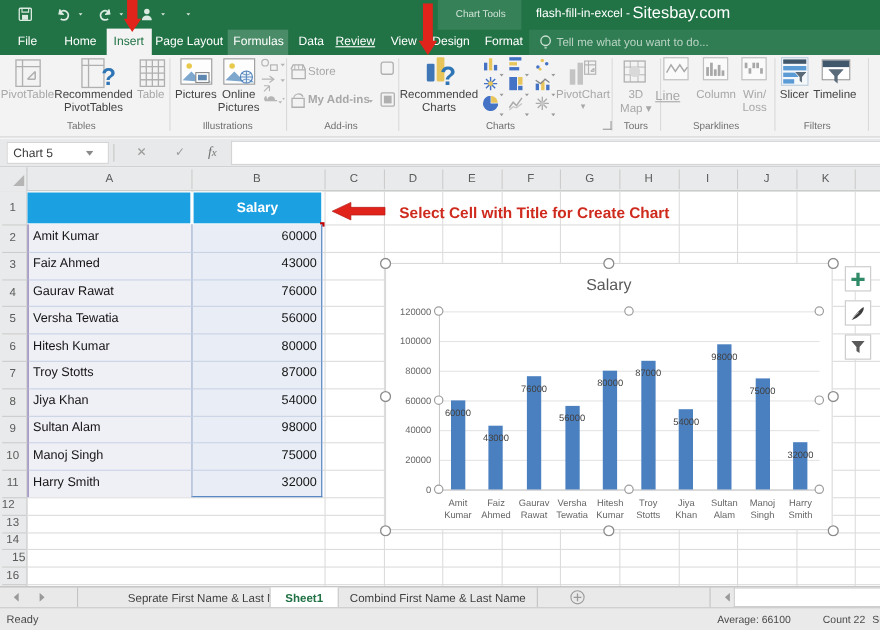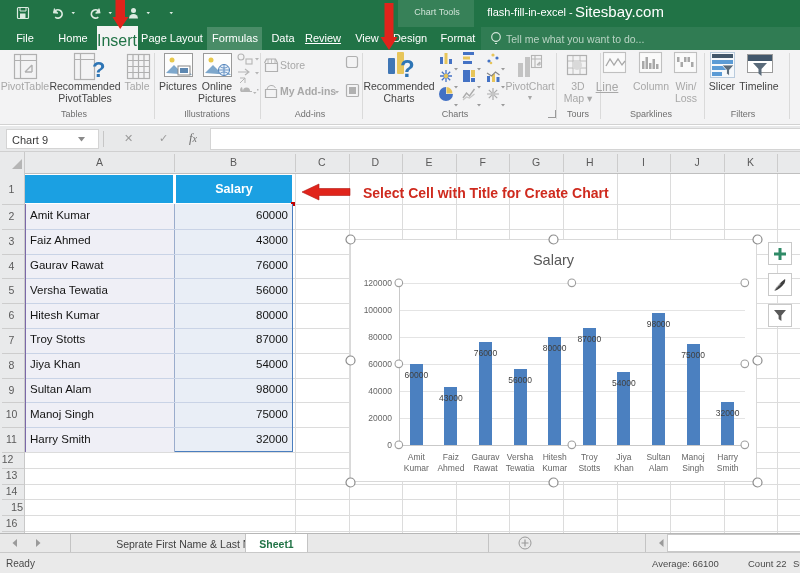--- a/index.html
+++ b/index.html
@@ -32,21 +32,21 @@
 <path d="M169.5 12 l3.5 0 l-1.75 2.2 z"></path>
 </g>
 </svg>
 <div class="ab" style="left:404px;top:7px;width:66px;font-size:9px;color:#cfe3d7;text-align:center;">Chart Tools</div>
 <div class="ab" style="left:470px;top:6px;width:120px;font-size:11px;color:#fff;text-align:center;">flash-fill-in-excel -</div>
 <div class="ab" style="left:575px;top:3px;width:90px;font-size:15px;color:#fff;">Sitesbay.com</div>
 <div class="ab" style="left:97px;top:26px;width:41px;height:24px;background:#f3f3f3;"></div>
 <div class="ab" style="left:207px;top:27px;width:55px;height:23px;background:rgba(255,255,255,0.18);"></div>
 <div class="ab ctr" style="left:-20px;top:32px;width:90px;font-size:11px;color:#fff;">File</div>
 <div class="ab ctr" style="left:28px;top:32px;width:90px;font-size:11px;color:#fff;">Home</div>
-<div class="ab ctr" style="left:72px;top:32px;width:90px;font-size:16px;color:#217346;">Insert</div>
+<div class="ab ctr" style="left:72px;top:32px;width:90px;font-size:11px;color:#217346;">Insert</div>
 <div class="ab ctr" style="left:127px;top:32px;width:90px;font-size:11px;color:#fff;">Page Layout</div>
 <div class="ab ctr" style="left:190px;top:32px;width:90px;font-size:11px;color:#fff;">Formulas</div>
 <div class="ab ctr" style="left:238px;top:32px;width:90px;font-size:11px;color:#fff;">Data</div>
 <div class="ab ctr" style="left:278px;top:32px;width:90px;font-size:11px;color:#fff;text-decoration:underline;">Review</div>
 <div class="ab ctr" style="left:322px;top:32px;width:90px;font-size:11px;color:#fff;">View</div>
 <div class="ab ctr" style="left:365px;top:32px;width:90px;font-size:11px;color:#fff;">Design</div>
 <div class="ab ctr" style="left:413px;top:32px;width:90px;font-size:11px;color:#fff;">Format</div>
 <svg class="ab" style="left:489px;top:31px;" width="14" height="15" viewBox="0 0 14 15">
 <g fill="none" stroke="#cfe3d7" stroke-width="1.2">
         <circle cx="7" cy="6" r="4.3"></circle>
@@ -262,21 +262,21 @@
 <rect x="3" y="21" width="10" height="4" fill="#5b9bd5"></rect>
 <path d="M13 14 h12 l-4.5 5 v6 l-3 -2.5 v-3.5 z" fill="#5a6b7a" stroke="#fff" stroke-width="0.8"></path>
 <rect x="38.5" y="3.5" width="25" height="18" fill="#fff" stroke="#9a9a9a"></rect>
 <rect x="39" y="4" width="24" height="6" fill="#41576b"></rect>
 <path d="M44 12 h14 l-5.5 6 v7 l-3 -2.5 v-4.5 z" fill="#5a6b7a"></path>
 </svg>
 <div class="ab ctr" style="left:698px;top:80px;width:48px;font-size:10.5px;color:#444;">Slicer</div>
 <div class="ab ctr" style="left:735px;top:80px;width:48px;font-size:10.5px;color:#444;">Timeline</div>
 <div class="ab" style="left:0;top:126px;width:800px;height:26px;background:#e8e9ea;border-bottom:1px solid #d0d0d0;"></div>
 <div class="ab" style="left:6px;top:129px;width:93px;height:20px;background:#fff;border:1px solid #d4d4d4;"></div>
-<div class="ab" style="left:12px;top:134px;font-size:11px;color:#3a3a3a;">Chart 9</div>
+<div class="ab" style="left:12px;top:134px;font-size:11px;color:#3a3a3a;">Chart 5</div>
 <svg class="ab" style="left:78px;top:137px;" width="7" height="5" viewBox="0 0 7 5">
       <path d="M0 0 h7 l-3.5 4.5 z" fill="#8a8a8a"></path>
     </svg>
 <div class="ab" style="left:103px;top:131px;width:1px;height:16px;background:#c6c6c6;"></div>
 <div class="ab" style="left:124px;top:132px;font-size:11px;color:#9a9a9a;">✕</div>
 <div class="ab" style="left:159px;top:132px;font-size:11px;color:#9a9a9a;">✓</div>
 <div class="ab" style="left:189px;top:131px;font-size:12.5px;font-style:italic;color:#6f6f6f;font-family:'Liberation Serif',serif;"><i>f</i><span style="font-size:10px;">x</span></div>
 <div class="ab" style="left:210px;top:128px;width:590px;height:22px;background:#fff;border:1px solid #d4d4d4;border-right:none;"></div>
 <div class="ab" style="left:0;top:152px;width:800px;height:22px;background:#e9eaeb;border-bottom:1px solid #bfbfbf;"></div>
 <div class="ab" style="left:0;top:152px;width:25px;height:22px;background:#e9eaeb;border-right:1px solid #c9c9c9;"></div>
@@ -525,20 +525,21 @@
 <svg class="ab" style="left:12px;top:539px;" width="34" height="8" viewBox="0 0 34 8">
       <g fill="#9a9a9a">
         <path d="M5 0 L5 8 L0.5 4 z"></path>
         <path d="M24 0 L24 8 L28.5 4 z"></path>
       </g>
     </svg>
 <div class="ab" style="left:70px;top:534px;width:1px;height:18px;background:#c4c4c4;"></div>
 <div class="ab ctr" style="left:70px;top:538px;width:175px;font-size:10.5px;color:#3f3f3f;margin-left:36px;">Seprate First Name &amp; Last Name</div>
 <div class="ab" style="left:245px;top:534px;width:63px;height:18px;background:#fff;border-left:1px solid #c4c4c4;border-right:1px solid #c4c4c4;"></div>
 <div class="ab ctr" style="left:245px;top:538px;width:63px;font-size:10.5px;font-weight:bold;color:#217346;">Sheet1</div>
+<div class="ab ctr" style="left:308px;top:538px;width:180px;font-size:10.5px;color:#3f3f3f;">Combind First Name &amp; Last Name</div>
 <div class="ab" style="left:488px;top:534px;width:1px;height:18px;background:#c4c4c4;"></div>
 <svg class="ab" style="left:518px;top:536px;" width="14" height="14" viewBox="0 0 14 14">
       <circle cx="7" cy="7" r="6" fill="none" stroke="#9a9a9a" stroke-width="1"></circle>
       <path d="M7 3.5 v7 M3.5 7 h7" stroke="#9a9a9a" stroke-width="1.2"></path>
     </svg>
 <div class="ab" style="left:645px;top:534px;width:1px;height:18px;background:#c4c4c4;"></div>
 <svg class="ab" style="left:658px;top:539px;" width="8" height="8" viewBox="0 0 8 8">
       <path d="M5.5 0 L5.5 8 L1 4 z" fill="#9a9a9a"></path>
     </svg>
 <div class="ab" style="left:667px;top:534px;width:133px;height:18px;background:#fff;border:1px solid #c9c9c9;border-right:none;"></div>

